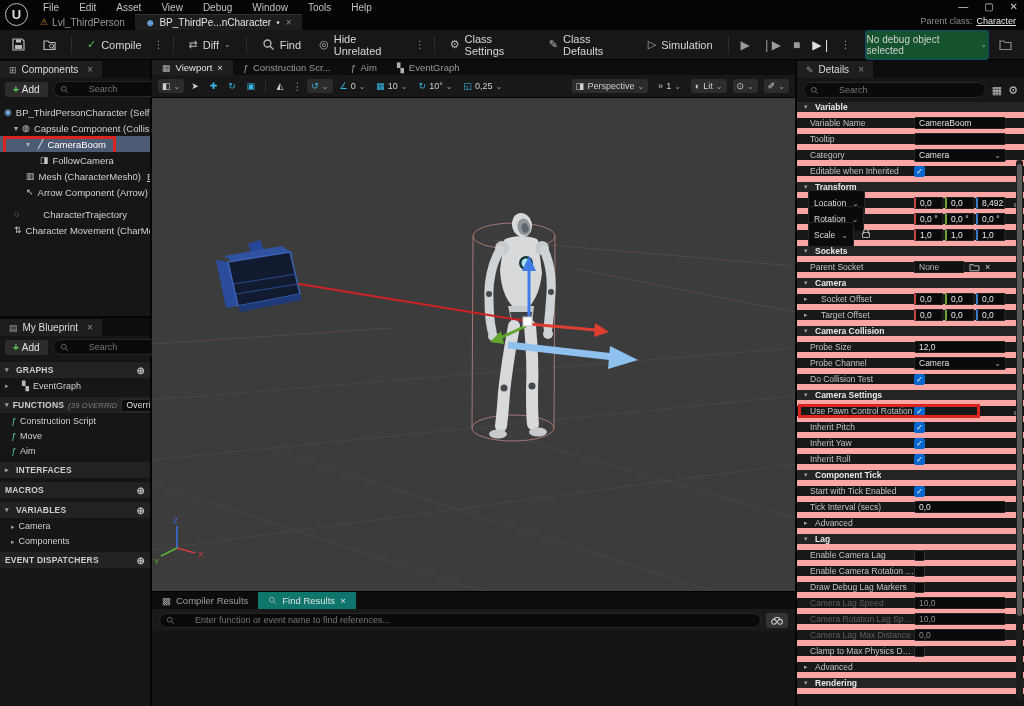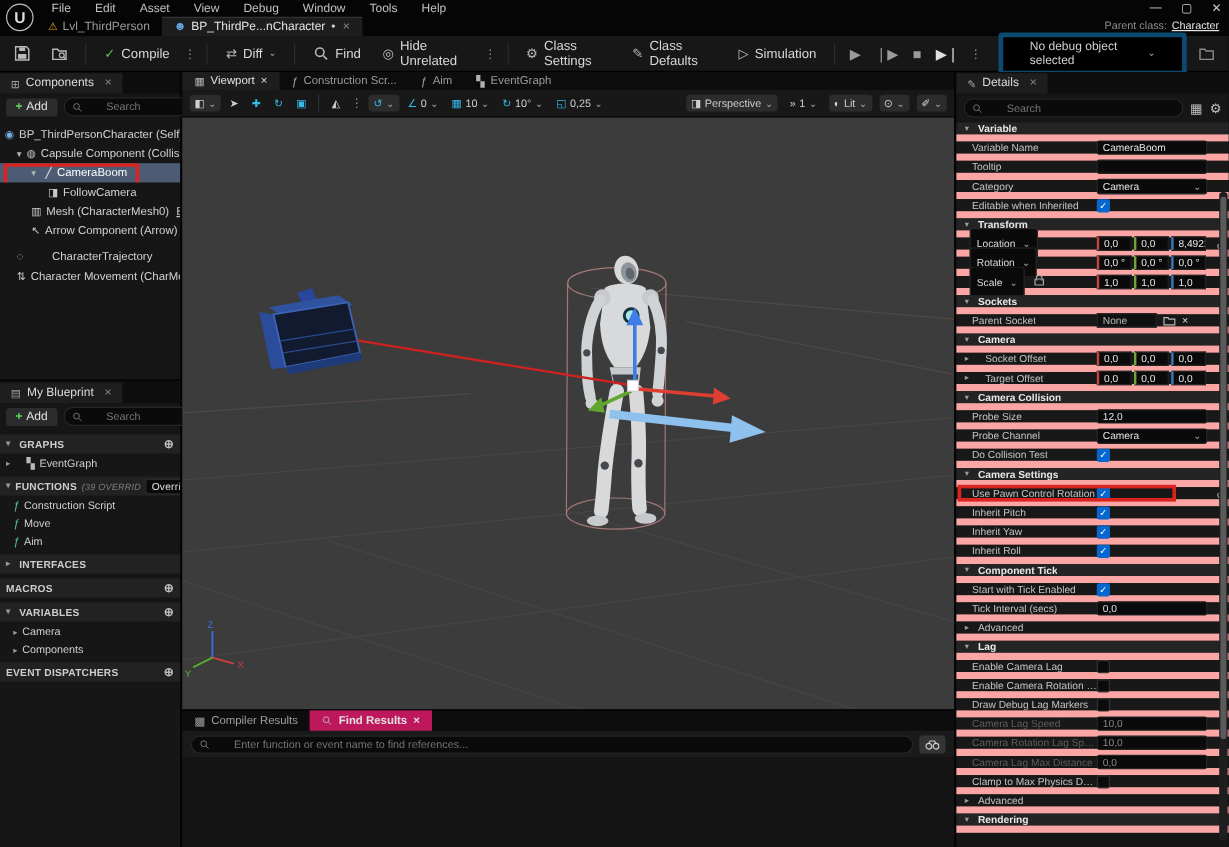--- a/index.html
+++ b/index.html
@@ -28,21 +28,21 @@
   #main-toolbar { position:absolute; left:0; top:30px; width:1024px; height:30px; background:#171717;
     border-bottom:1px solid #000; display:flex; align-items:center; gap:2px; padding:0 4px; }
   .tb-btn { display:flex; align-items:center; gap:5px; padding:4px 8px; font-size:11px; color:#d8d8d8; border-radius:3px; }
   .tb-ico { font-size:11px; color:#b9b9b9; }
   .tb-dots { color:#9a9a9a; font-size:10px; padding:0 2px; }
   .tb-sep { width:1px; height:18px; background:#2c2c2c; margin:0 5px; }
   .ico-green { color:#55c24e; }
   .play-green { color:#4fae4a; font-size:13px; }
   .ctl { font-size:12px; color:#9a9a9a; padding:2px 5px; }
   .ctl.white { color:#e0e0e0; }
-  .debug-drop { background:#000000; border:4px solid #0c4a6e; border-radius:3px; padding:3px 22px;
+  .debug-drop { background:#14532d; border:1px solid #0c4a6e; border-radius:3px; padding:3px 1px;
     font-size:10px; color:#d0d0d0; display:flex; gap:7px; align-items:center; margin-left:10px; }
   .caret { font-size:8px; color:#9d9d9d; }
   .svg-ico { width:13px; height:13px; display:block; }
 
   
   .panel-tabbar { height:18px; background:#0d0d0d; display:flex; align-items:flex-end; }
   .ptab { height:17px; background:#1e1e1e; display:flex; align-items:center; gap:5px; padding:0 9px;
     font-size:10px; color:#dcdcdc; }
   .ptab .tic { font-size:9px; color:#9f9f9f; }
   .ptab .tx { color:#8b8b8b; font-size:10px; margin-left:4px; }
@@ -119,21 +119,21 @@
   .vpt.toggled { background:#2c2c2c; }
   .cyan { color:#35b8e8; }
   .vpt-sep { width:1px; height:14px; background:#2e2e2e; margin:0 3px; }
   #vp-right { margin-left:auto; display:flex; align-items:center; gap:6px; }
   #vp-canvas { position:relative; width:643px; height:493px; background:#3c3c3c; overflow:hidden; }
   #vp-canvas svg { display:block; }
 
   
   #bottom-tabs { height:18px; background:#0d0d0d; display:flex; align-items:flex-end; border-top:1px solid #000; }
   .btab { height:17px; display:flex; align-items:center; gap:5px; padding:0 10px; font-size:9.5px; color:#9f9f9f; }
-  .btab.active { background:#be185d; color:#e0e0e0;font-weight:bold; }
+  .btab.active { background:#0f766e; color:#e0e0e0; }
   #find-bar { height:22px; background:#1a1a1a; display:flex; align-items:center; gap:5px; padding:0 7px; }
   #find-bar .searchbox { height:15px; border-radius:8px; }
   .binoc-btn { width:22px; height:15px; background:#343434; border-radius:3px; display:flex;
     align-items:center; justify-content:center; }
   #bottom-empty { height:56px; background:#141414; }
 
   
   #details { position:absolute; left:795px; top:60px; width:229px; height:646px; background:#161616;
     border-left:2px solid #050505; }
   #details-search { display:flex; align-items:center; gap:6px; padding:4px 6px; }

